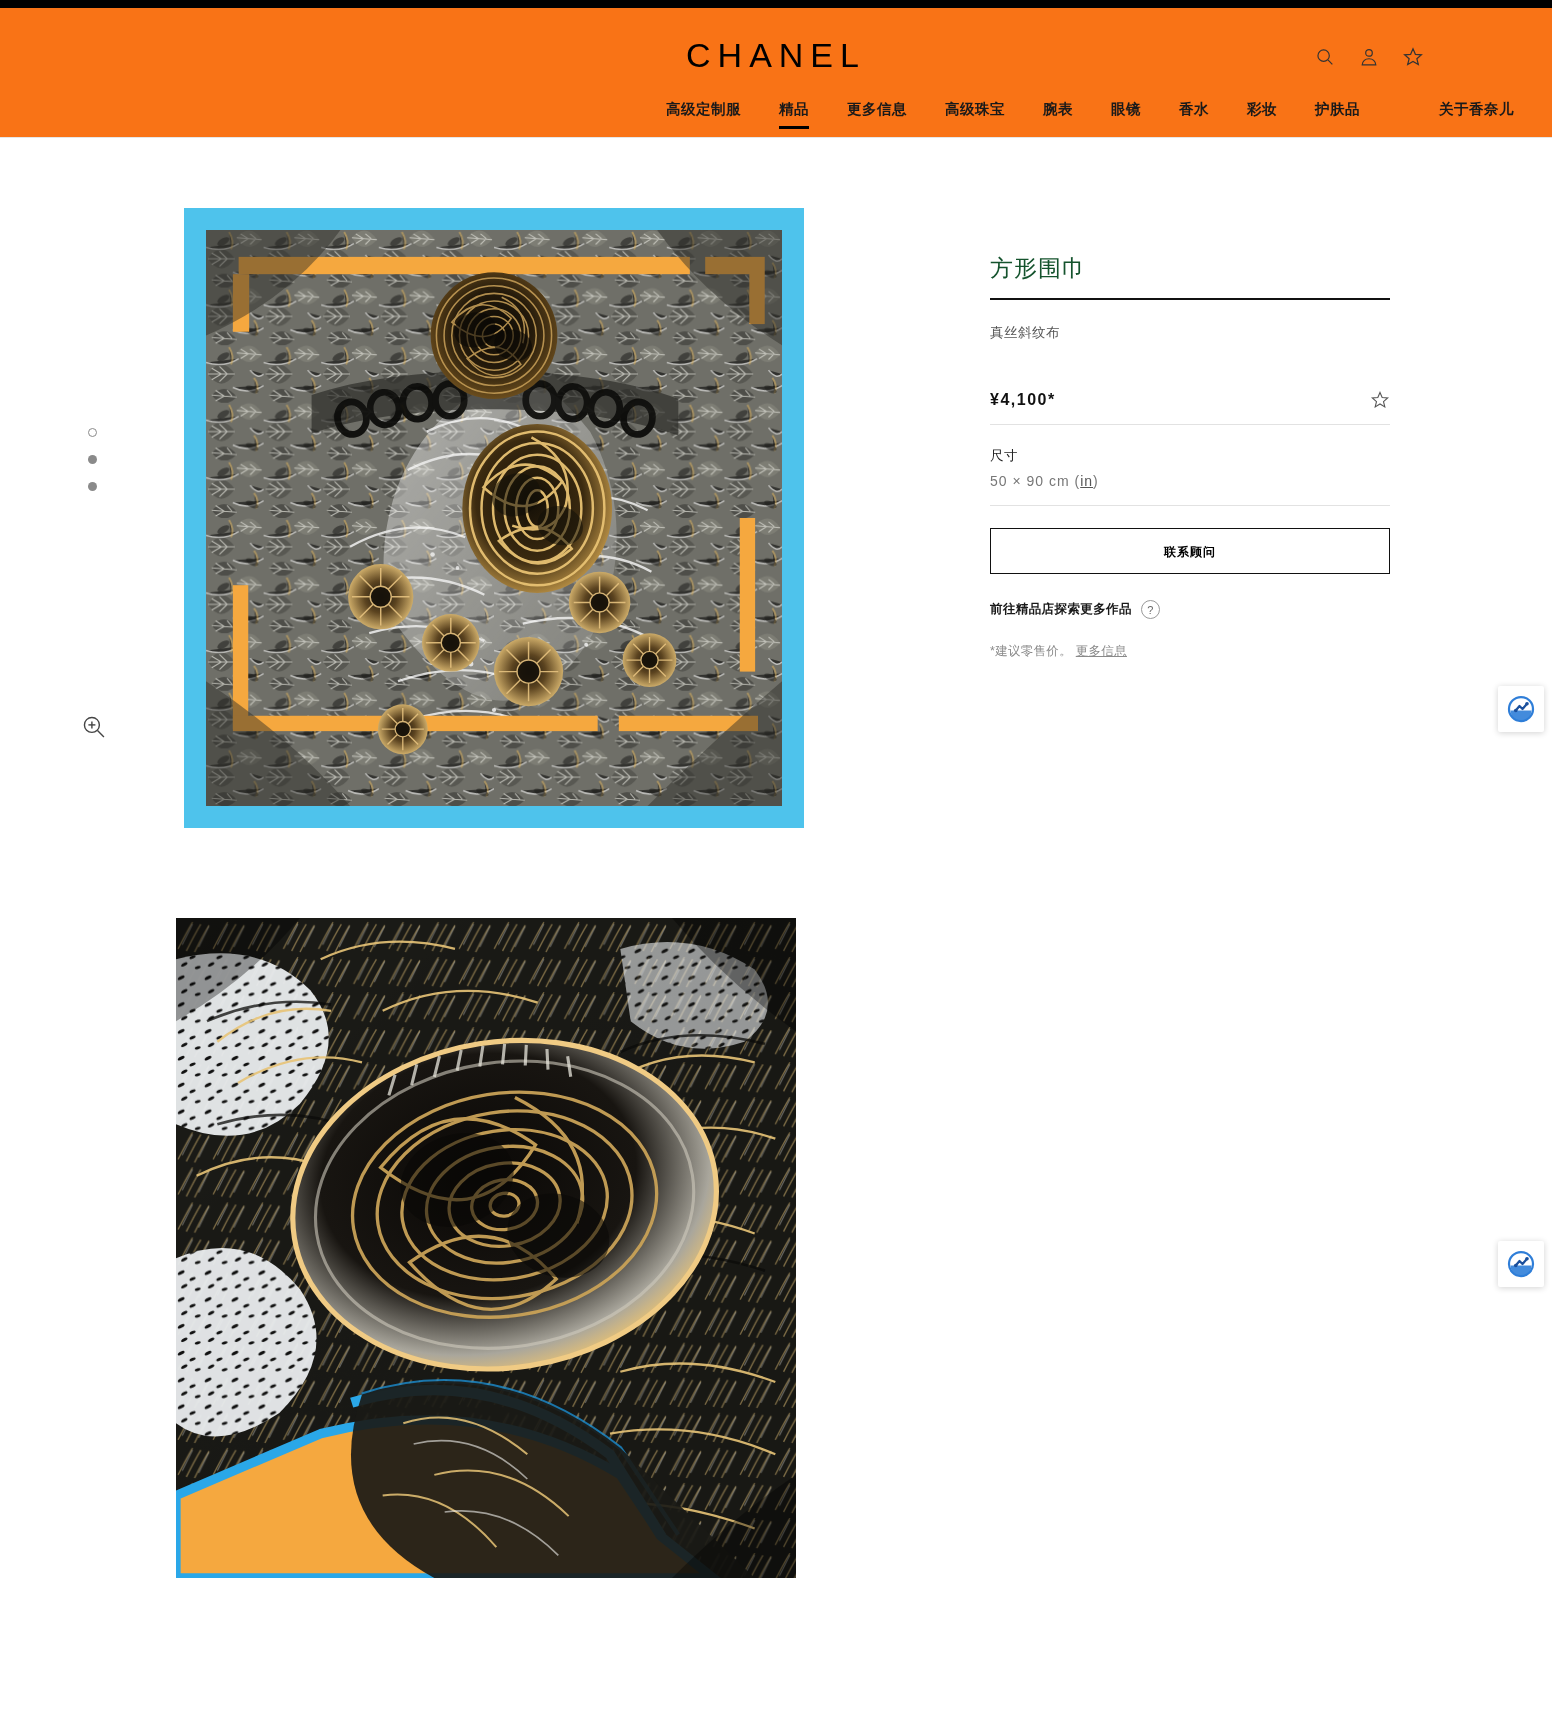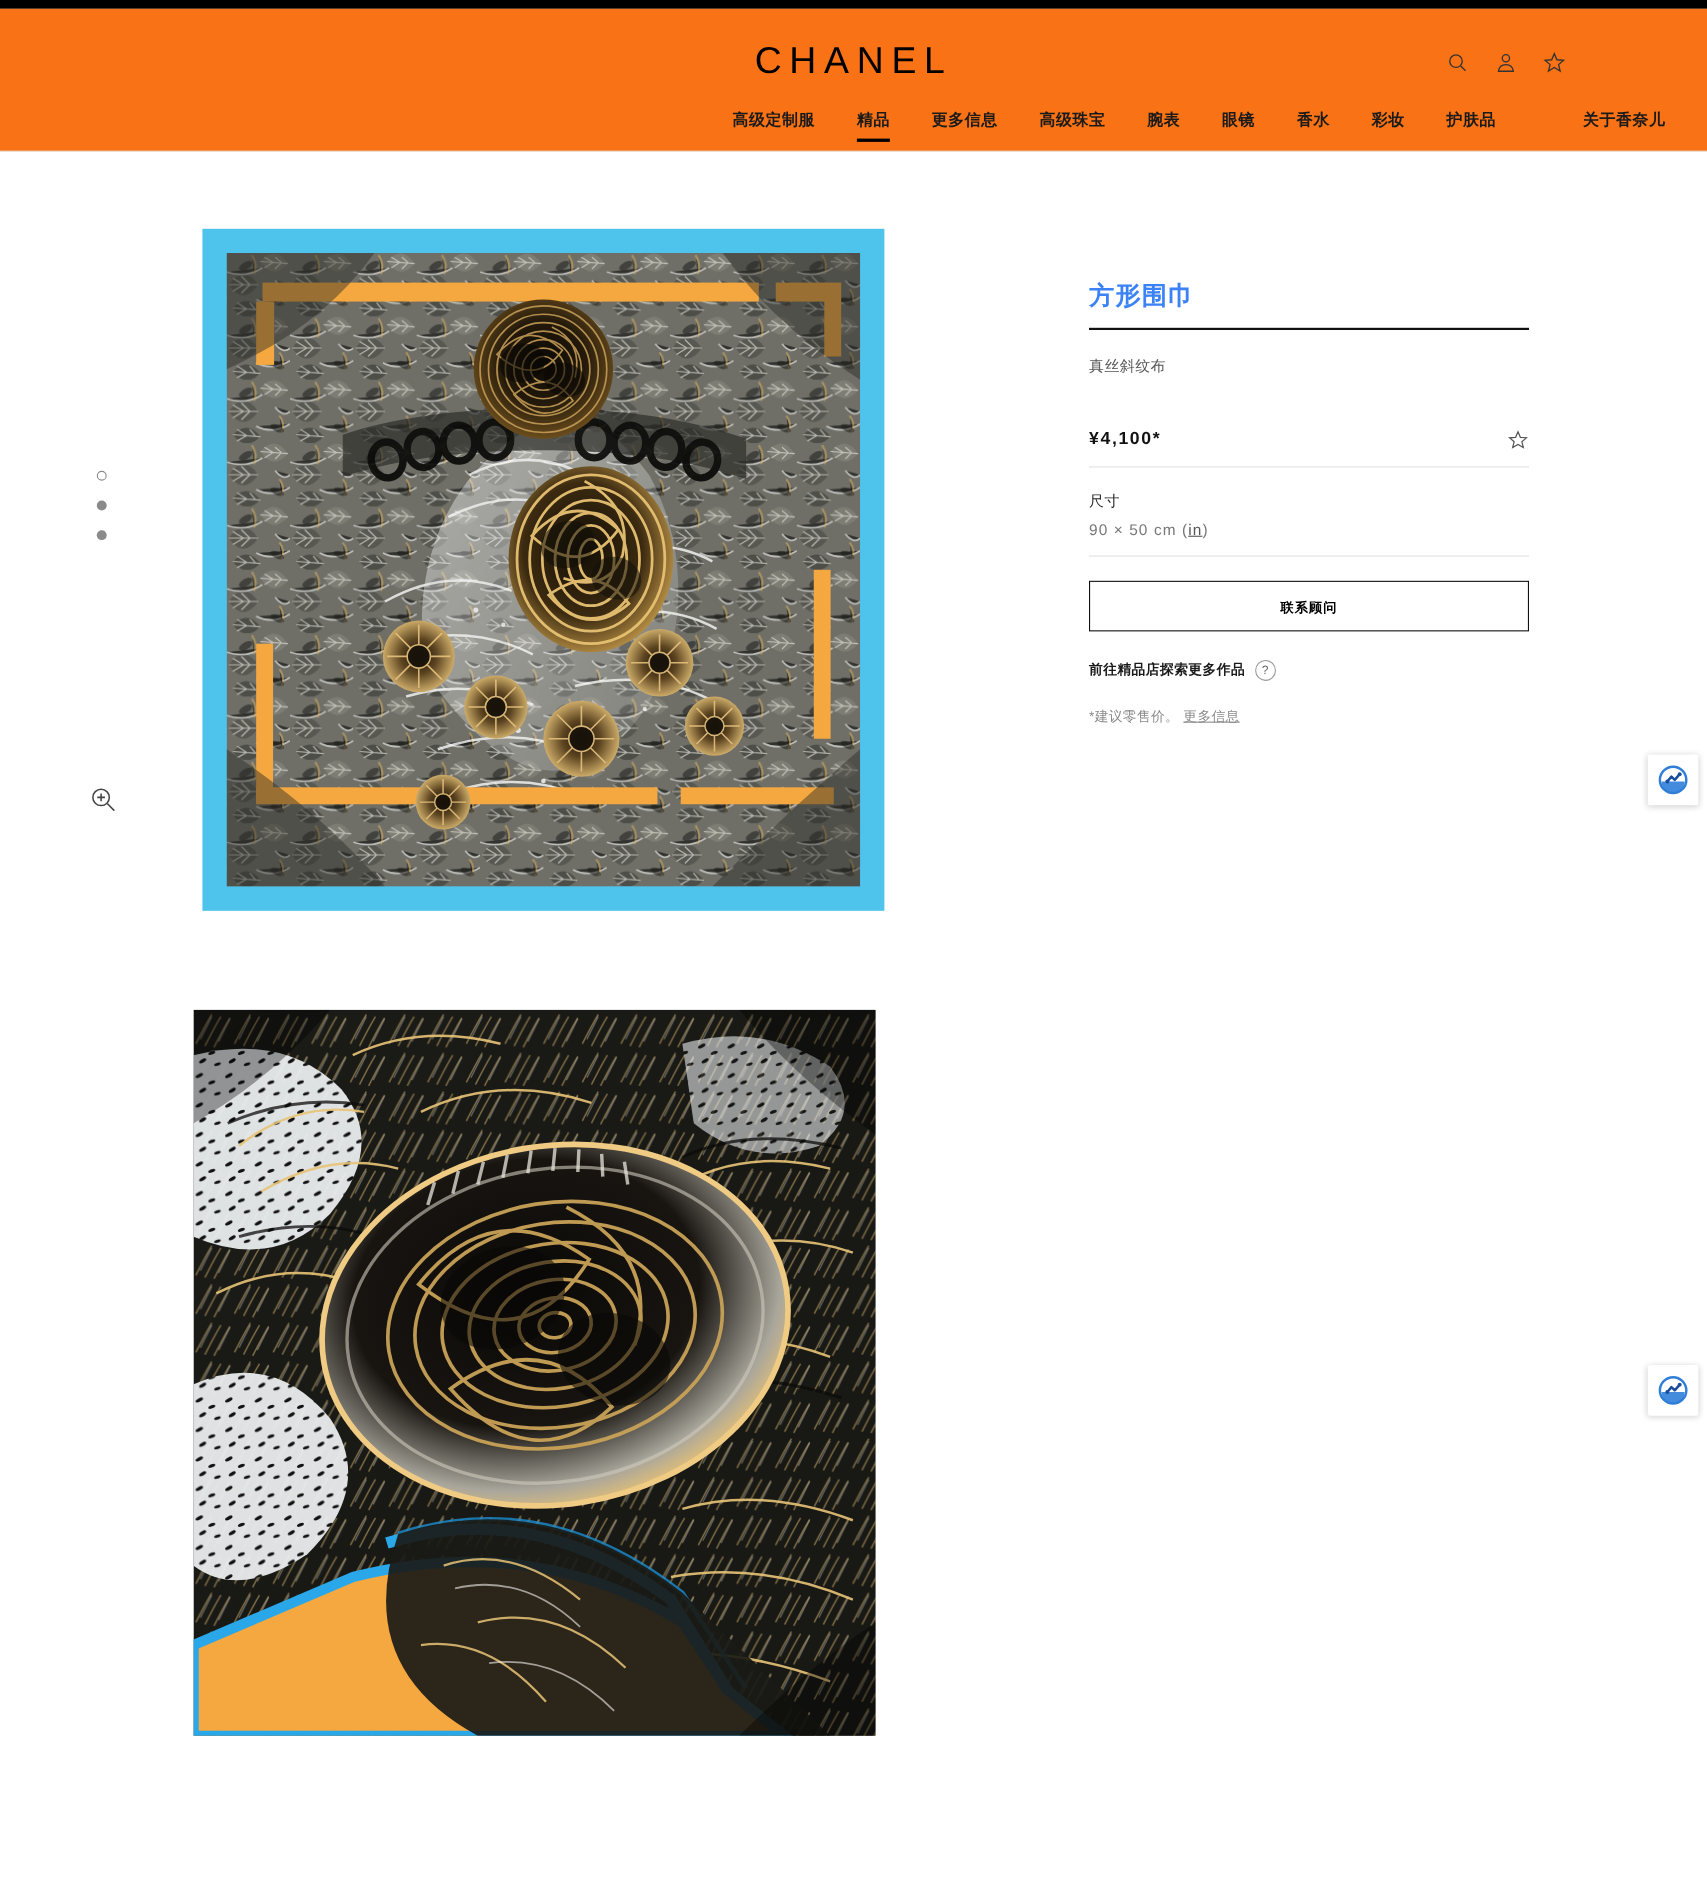--- a/index.html
+++ b/index.html
@@ -118,24 +118,24 @@
   .detail-img { width: 100%; height: 100%; display: block; }
 
   
   .info-col {
     width: 400px;
     margin-left: 50px;
     padding-top: 45px;
   }
   .p-title {
     font-size: 23px;
-    font-weight: 700;
+    font-weight: 400;
     letter-spacing: 1px;
     margin: 0 0 14px 0;
-    color: #3b82f6;
+    color: #14532d;
   }
   .rule { height: 2px; background: #111; width: 100%; }
   .p-material {
     font-size: 13.5px;
     color: #555;
     margin-top: 24px;
     letter-spacing: .5px;
   }
   .price-row {
     margin-top: 48px;
@@ -588,21 +588,21 @@
 
       <div class="price-row">
         <div class="price">¥4,100*</div>
         <svg class="wish" viewBox="0 0 24 24" fill="none" stroke="#555" stroke-width="1.3">
           <polygon points="12,3 14.6,9.1 21.2,9.6 16.2,13.9 17.8,20.3 12,16.8 6.2,20.3 7.8,13.9 2.8,9.6 9.4,9.1"></polygon>
         </svg>
       </div>
 
       <div class="size-label">尺寸</div>
       <div class="size-value">
-        <span>90 × 50 cm (</span><u>in</u><span>)</span>
+        <span>50 × 90 cm (</span><u>in</u><span>)</span>
       </div>
 
       <button class="cta">联系顾问</button>
 
       <div class="boutique-row">
         <span>前往精品店探索更多作品</span>
         <span class="qmark">?</span>
       </div>
 
       <div class="note">

